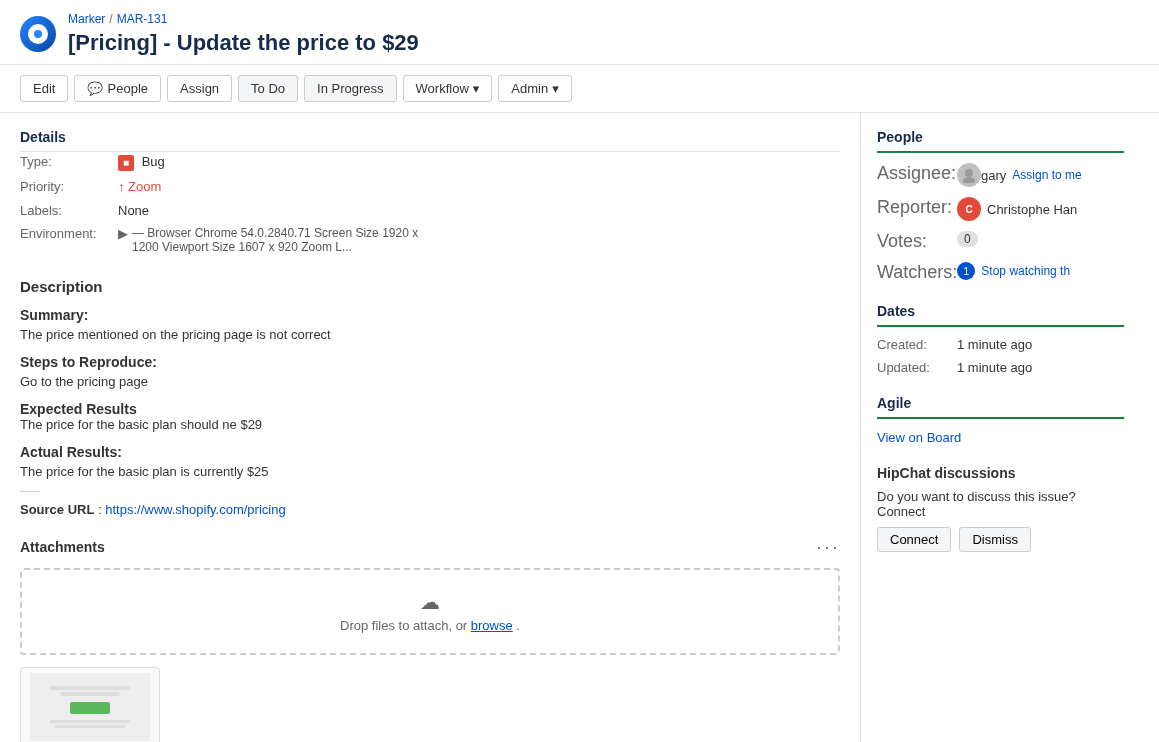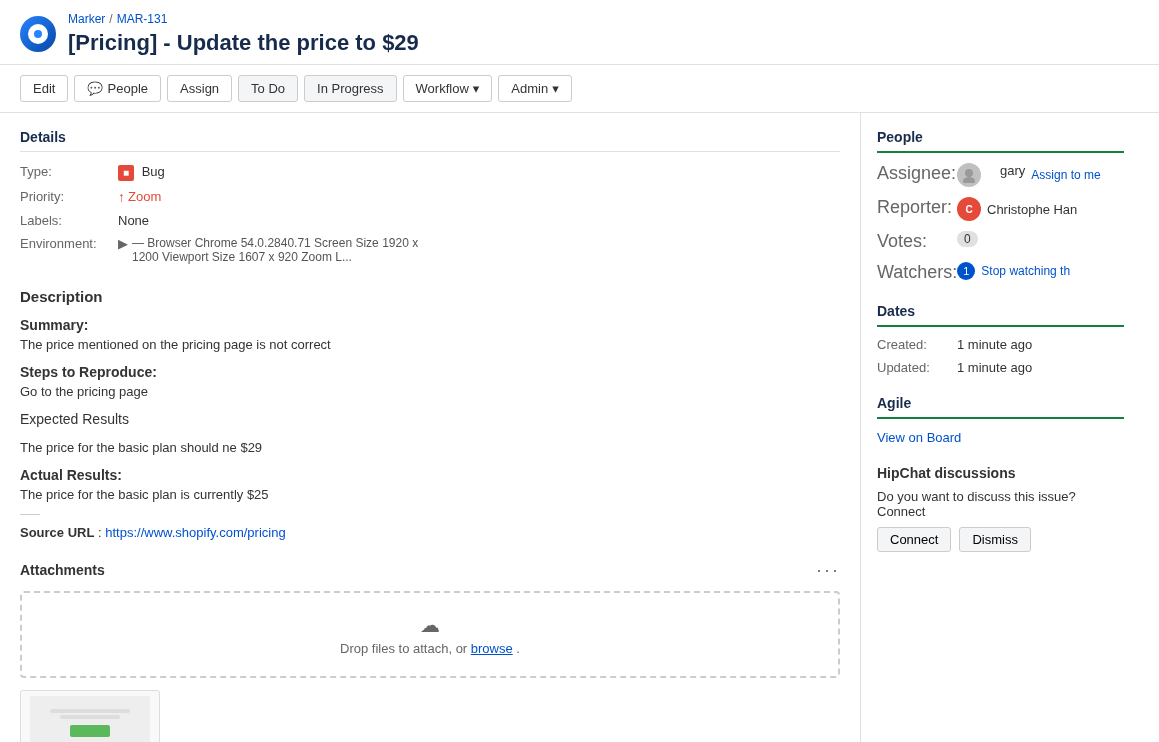--- a/index.html
+++ b/index.html
@@ -12,21 +12,21 @@
     .issue-title { font-size: 22px; font-weight: 600; color: #172b4d; }
 
     .toolbar { padding: 10px 20px; border-bottom: 1px solid #e0e0e0; display: flex; align-items: center; gap: 6px; }
     .btn { border: 1px solid #ccc; background: #fff; border-radius: 3px; padding: 5px 12px; font-size: 13px; cursor: pointer; color: #333; display: flex; align-items: center; gap: 4px; }
     .btn-status { background: #f4f5f7; }
 
     .layout { display: flex; min-height: calc(100vh - 120px); }
     .main { flex: 1; padding: 16px 20px; max-width: 860px; overflow-y: auto; }
     .sidebar { width: 280px; border-left: 1px solid #e0e0e0; padding: 16px; flex-shrink: 0; }
 
-    .section-title { font-weight: 700; font-size: 14px; color: #172b4d; margin-bottom: 12px; padding-bottom: 6px; border-bottom: 1px solid #e0e0e0; }
+    .section-title { font-weight: 700; font-size: 14px; color: #172b4d; margin-bottom: 2px; padding-bottom: 6px; border-bottom: 1px solid #e0e0e0; }
 
     .details-grid { display: grid; grid-template-columns: 1fr 1fr; gap: 8px 16px; margin-bottom: 16px; }
     .detail-row { display: flex; align-items: flex-start; gap: 8px; }
     .detail-label { color: #666; font-size: 13px; min-width: 90px; flex-shrink: 0; }
     .detail-value { font-size: 13px; color: #333; }
     .detail-value a { color: #0052cc; text-decoration: none; }
 
     .bug-icon { display: inline-flex; align-items: center; justify-content: center; width: 16px; height: 16px; background: #e5493a; border-radius: 2px; color: white; font-size: 10px; font-weight: bold; margin-right: 4px; }
     .priority-high { color: #e5493a; display: flex; align-items: center; gap: 3px; }
     .priority-arrow { color: #e5493a; font-size: 14px; }
@@ -35,21 +35,21 @@
     .unresolved { color: #333; }
 
     .env-row { display: flex; align-items: flex-start; gap: 4px; font-size: 13px; color: #333; }
     .env-arrow { color: #666; cursor: pointer; }
 
     .description-section { margin-top: 16px; }
     .description-title { font-weight: 700; font-size: 15px; margin-bottom: 12px; }
     .desc-summary-label { font-weight: 700; margin-bottom: 4px; }
     .desc-text { color: #333; margin-bottom: 12px; font-size: 13px; }
     .desc-steps-label { font-weight: 700; margin-bottom: 4px; }
-    .desc-expected-label { font-weight: 400; margin-bottom: 13px; }
+    .desc-expected-label { font-weight: 700; margin-bottom: 0; }
     .desc-actual-label { font-weight: 700; margin-bottom: 4px; }
     .source-url-label { font-weight: 700; display: inline; }
     .source-url-link { color: #0052cc; text-decoration: none; }
 
     .divider { border: none; border-top: 1px solid #ccc; margin: 10px 0; width: 20px; }
 
     .attachments-section { margin-top: 20px; }
     .attachments-header { display: flex; justify-content: space-between; align-items: center; margin-bottom: 10px; }
     .attachments-title { font-weight: 700; font-size: 14px; }
     .more-btn { background: none; border: none; font-size: 18px; cursor: pointer; color: #666; letter-spacing: 2px; }
@@ -207,21 +207,21 @@
     </div>
   </div>
 
   <div class="sidebar">
 
     <div class="sidebar-section">
       <div class="sidebar-section-title">People</div>
       <div class="sidebar-row">
         <span class="sidebar-label">Assignee:</span>
         <div class="sidebar-value">
-          <div style="display:flex;align-items:flex-start;gap:19px;">
+          <div style="display:flex;align-items:center;gap:0;">
             <div class="avatar avatar-gary">
               <svg width="16" height="16" viewBox="0 0 16 16">
                   <circle cx="8" cy="6" r="4" fill="#999"></circle>
                   <ellipse cx="8" cy="14" rx="6" ry="4" fill="#999"></ellipse>
                 </svg>
             </div>
             <span>gary</span>
           </div>
           <a href="#">Assign to me</a>
         </div>

